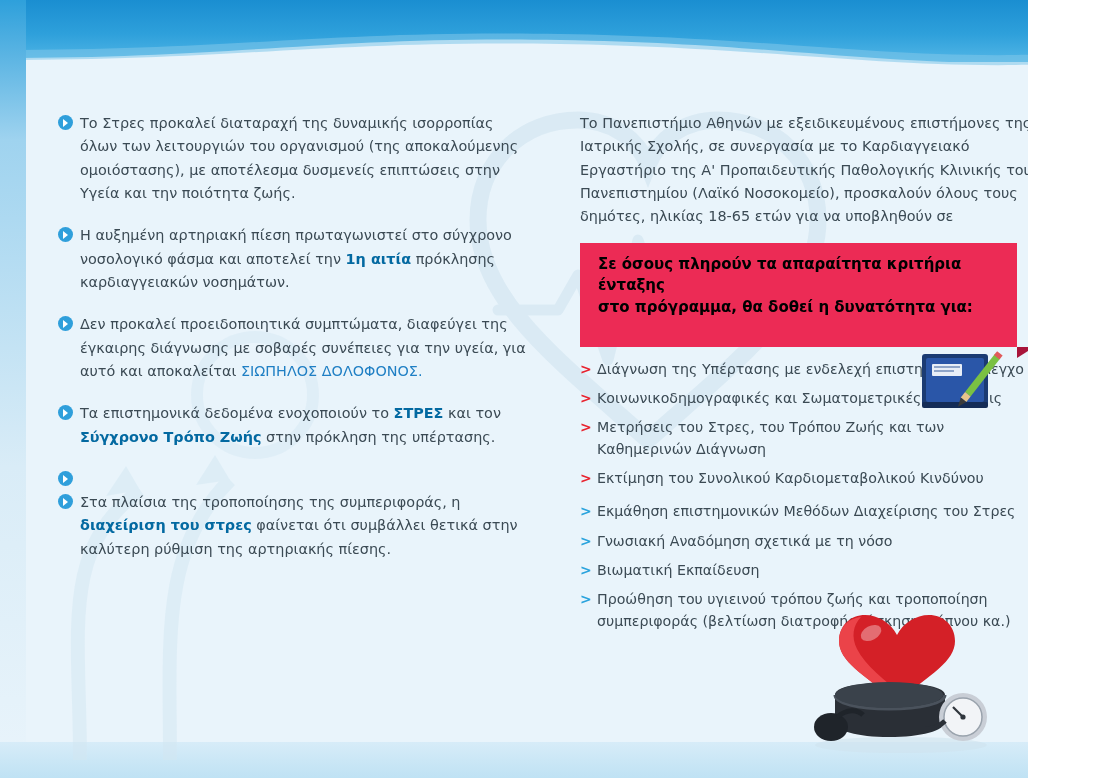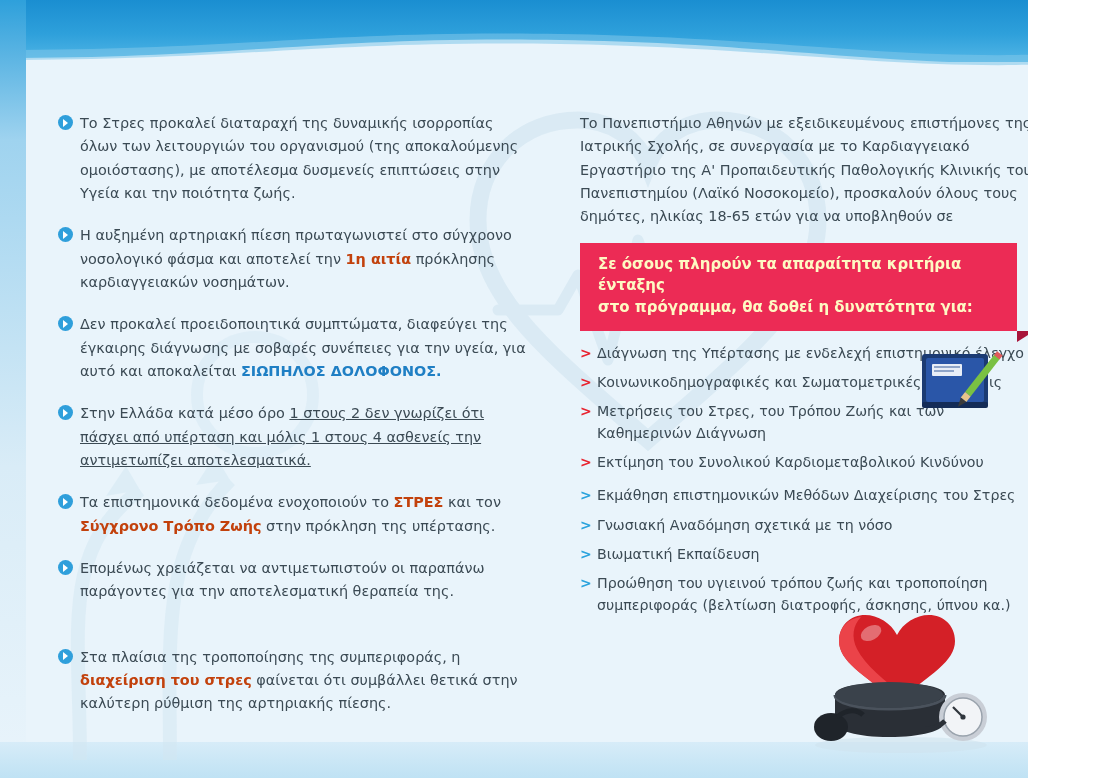--- a/index.html
+++ b/index.html
@@ -102,22 +102,22 @@
   .bullet-arrow::after {
     content: "";
     position: absolute;
     left: 5px;
     top: 3.6px;
     width: 0; height: 0;
     border-left: 5.5px solid #ffffff;
     border-top: 4px solid transparent;
     border-bottom: 4px solid transparent;
   }
-  .red { color: #c2410c; font-weight: bold; }
-  .blue-b { color: #1f7fc4; font-weight: bold; }
+  .red { color: #0369a1; font-weight: bold; }
+  .blue-b { color: #1f7fc4; font-weight: normal; }
   .underline { text-decoration: underline; }
 
   
   .intro {
     font-size: 14.4px;
     line-height: 1.62;
     color: #3b4a54;
     margin: 0 0 8px 0;
   }
   .highlight-yellow {
@@ -129,25 +129,25 @@
     margin-top: 5px;
   }
   .highlight-yellow .hl-word { color: #ffffff; }
   .highlight-yellow .hl-rest { color: #c7242f; }
 
   
   .banner-pink {
     position: relative;
     margin-top: 14px;
     background: #ec2b55;
-    color: #fef9c3;
+    color: #000000;
     font-weight: bold;
     font-size: 15px;
     line-height: 1.45;
-    padding: 11px 18px 12px 18px;
+    padding: 11px 18px 28px 18px;
     width: 437px;
     box-sizing: border-box;
   }
   .banner-pink::after {
     content: "";
     position: absolute;
     right: -17px;
     bottom: -11px;
     width: 0; height: 0;
     border-top: 11px solid #a8143a;
@@ -251,30 +251,27 @@
     </p>
 
     <p class="para">
       <span class="bullet-arrow"></span><span>Η αυξημένη αρτηριακή πίεση πρωταγωνιστεί στο σύγχρονο νοσολογικό φάσμα και αποτελεί την </span><span class="red">1η αιτία</span><span> πρόκλησης καρδιαγγειακών νοσημάτων.</span>
     </p>
 
     <p class="para">
       <span class="bullet-arrow"></span><span>Δεν προκαλεί προειδοποιητικά συμπτώματα, διαφεύγει της έγκαιρης διάγνωσης με σοβαρές συνέπειες για την υγεία, για αυτό και αποκαλείται </span><span class="blue-b">ΣΙΩΠΗΛΟΣ ΔΟΛΟΦΟΝΟΣ.</span>
     </p>
 
-    <p class="para">
-      <span class="bullet-arrow"></span><span>Στην Ελλάδα κατά μέσο όρο </span><span class="underline">1 στους 2 δεν γνωρίζει ότι πάσχει από υπέρταση και μόλις 1 στους 4 ασθενείς την αντιμετωπίζει αποτελεσματικά.</span>
-    </p>
 
     <p class="para">
       <span class="bullet-arrow"></span><span>Τα επιστημονικά δεδομένα ενοχοποιούν το </span><span class="red">ΣΤΡΕΣ</span><span> και τον </span><span class="red">Σύγχρονο Τρόπο Ζωής</span><span> στην πρόκληση  της υπέρτασης.</span>
     </p>
 
     <p class="para">
-      <span class="bullet-arrow"></span><span>Επομένως χρειάζεται να αντιμετωπιστούν οι παραπάνω παράγοντες για την αποτελεσματική θεραπεία της.</span>
+      <span class="bullet-arrow"></span>
     </p>
 
     <p class="para">
       <span class="bullet-arrow"></span><span>Στα πλαίσια της τροποποίησης της συμπεριφοράς, η </span><span class="red">διαχείριση του στρες</span><span> φαίνεται ότι συμβάλλει θετικά στην καλύτερη ρύθμιση της αρτηριακής πίεσης.</span>
     </p>
 
   </div>
 
   <div class="col-right">
 

